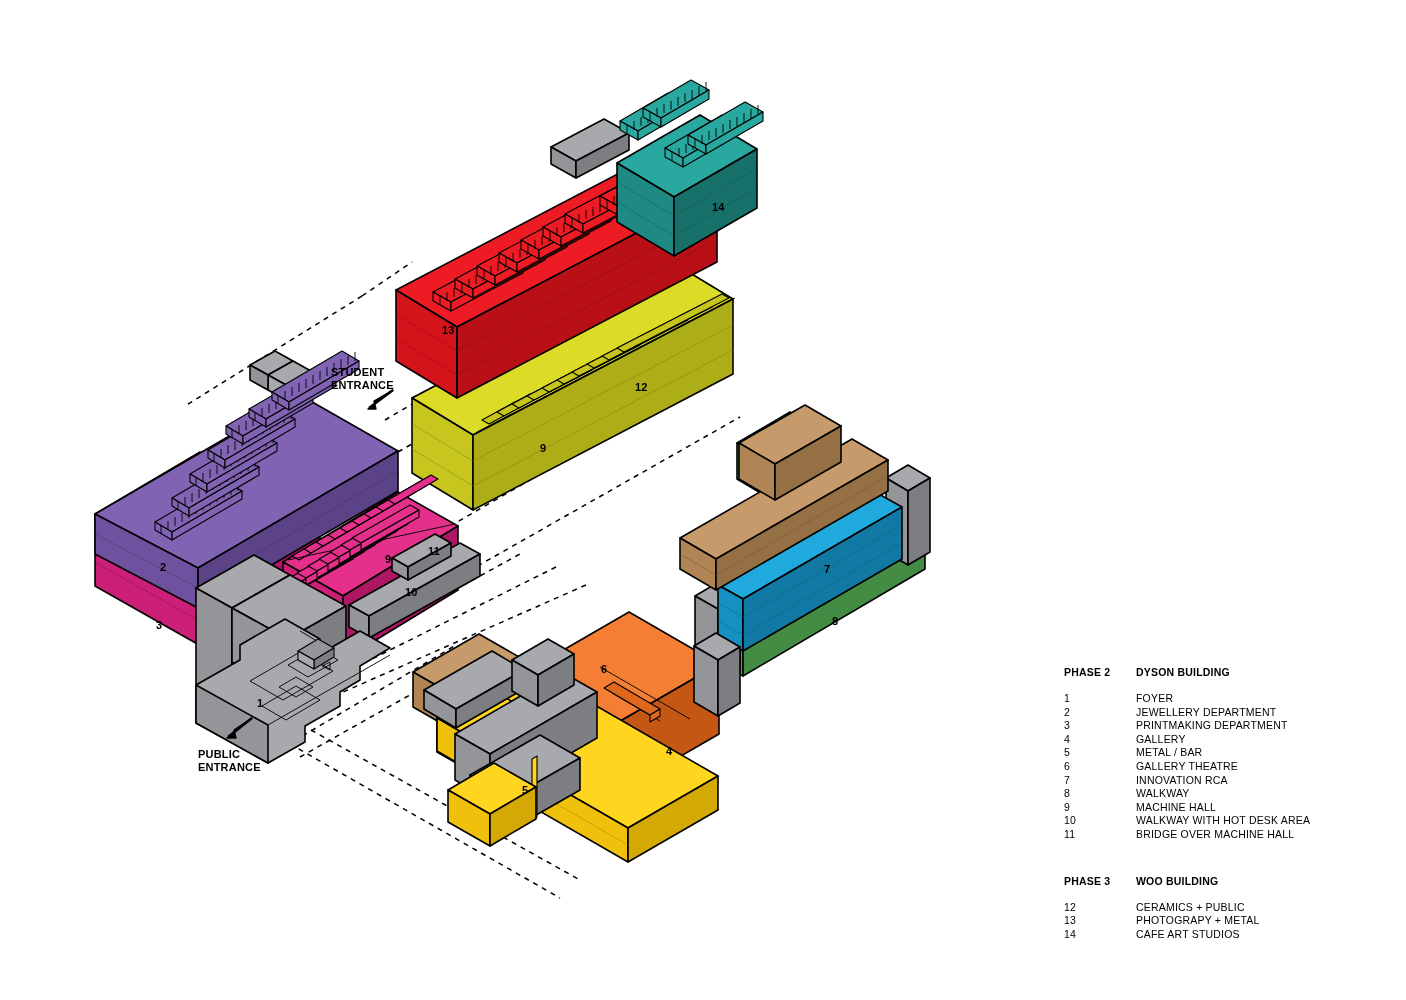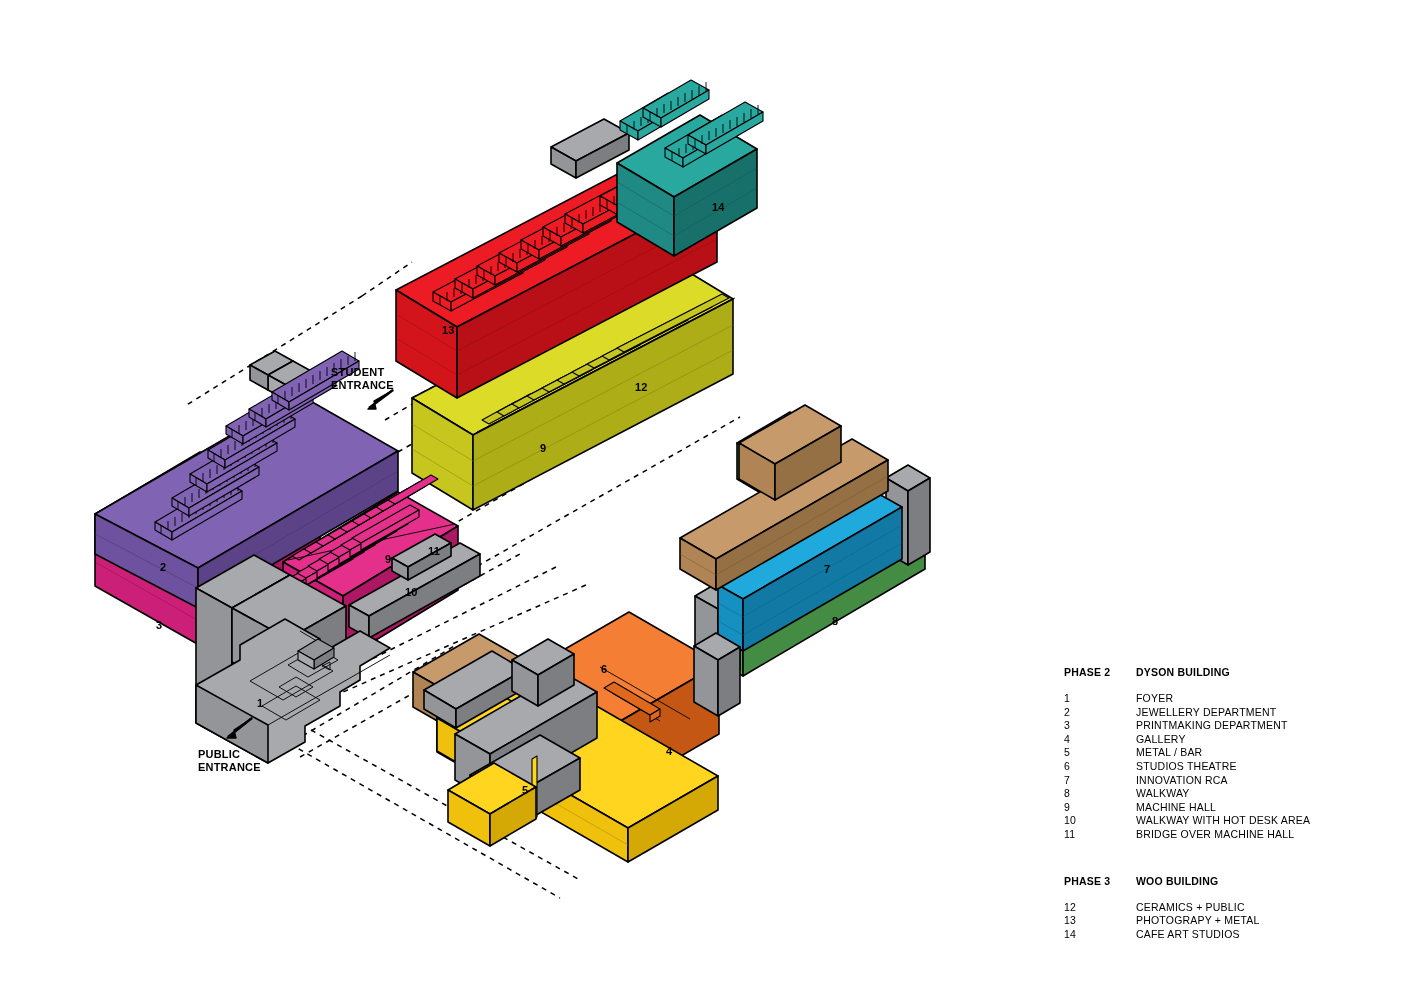--- a/index.html
+++ b/index.html
@@ -561,21 +561,21 @@
       <div class="row">
           <span class="num">4</span>
           <span>GALLERY</span>
         </div>
       <div class="row">
           <span class="num">5</span>
           <span>METAL / BAR</span>
         </div>
       <div class="row">
           <span class="num">6</span>
-          <span>STUDIOS THEATRE</span>
+          <span>GALLERY THEATRE</span>
         </div>
       <div class="row">
           <span class="num">7</span>
           <span>INNOVATION RCA</span>
         </div>
       <div class="row">
           <span class="num">8</span>
           <span>WALKWAY</span>
         </div>
       <div class="row">

